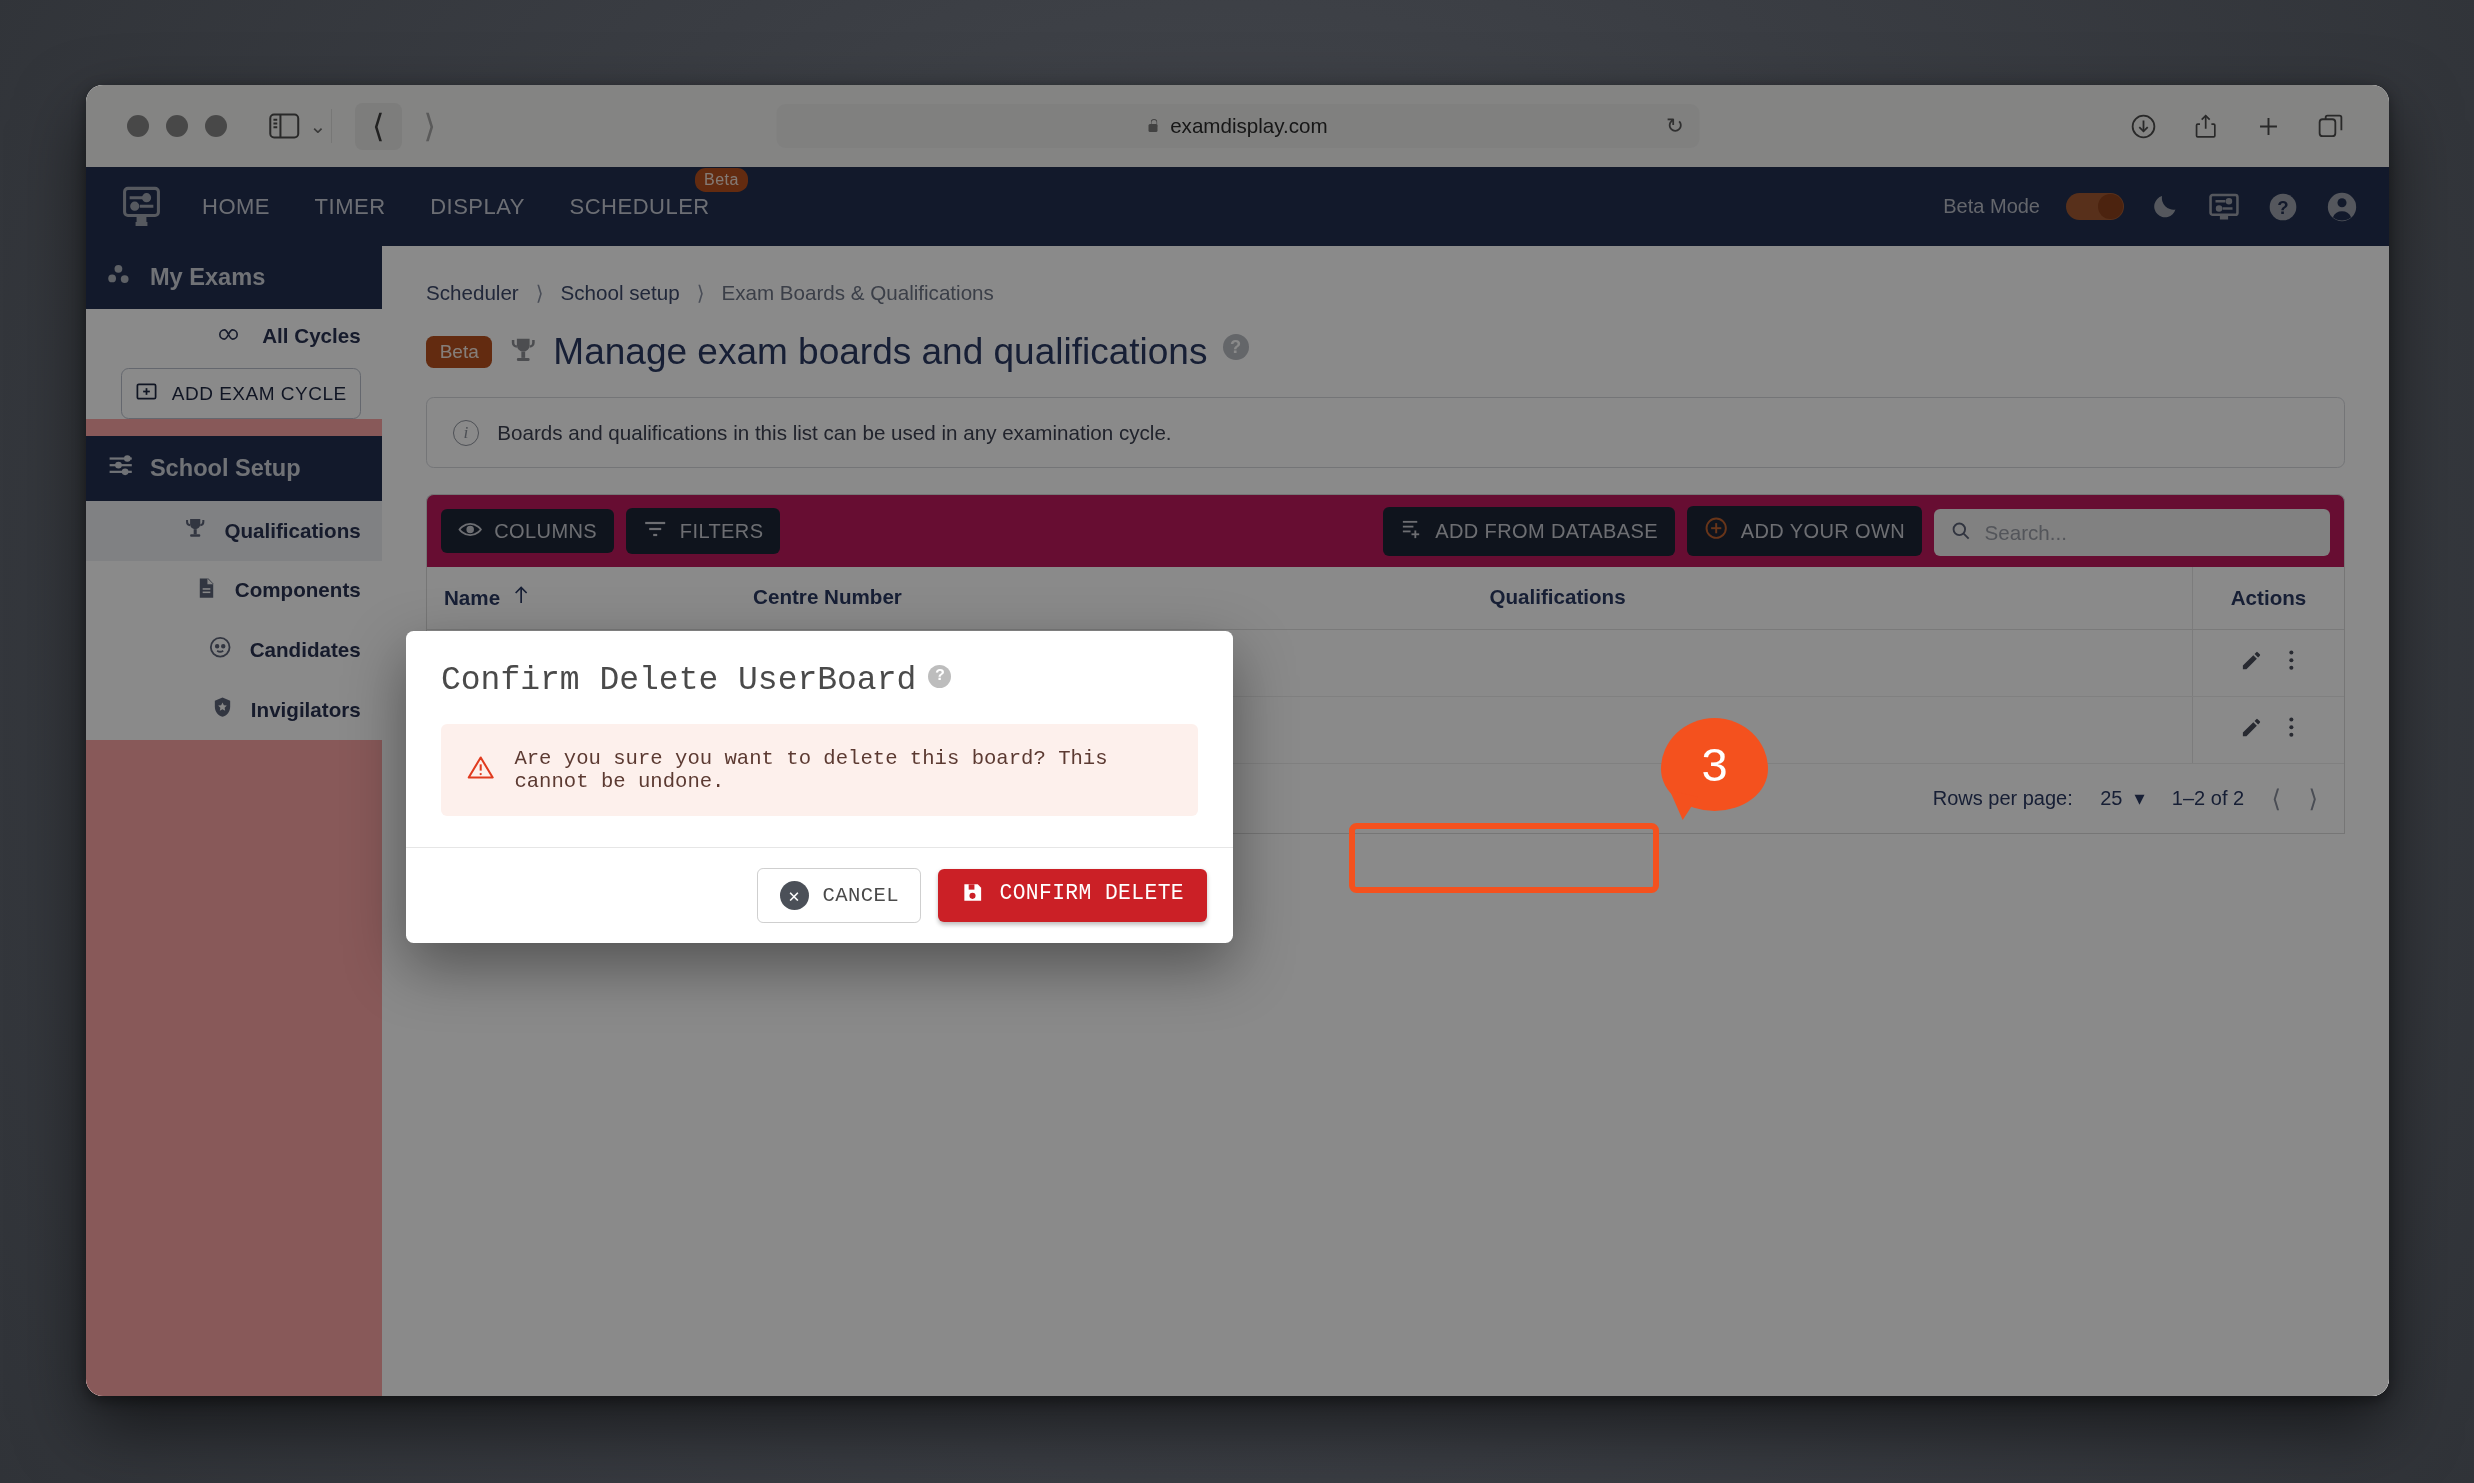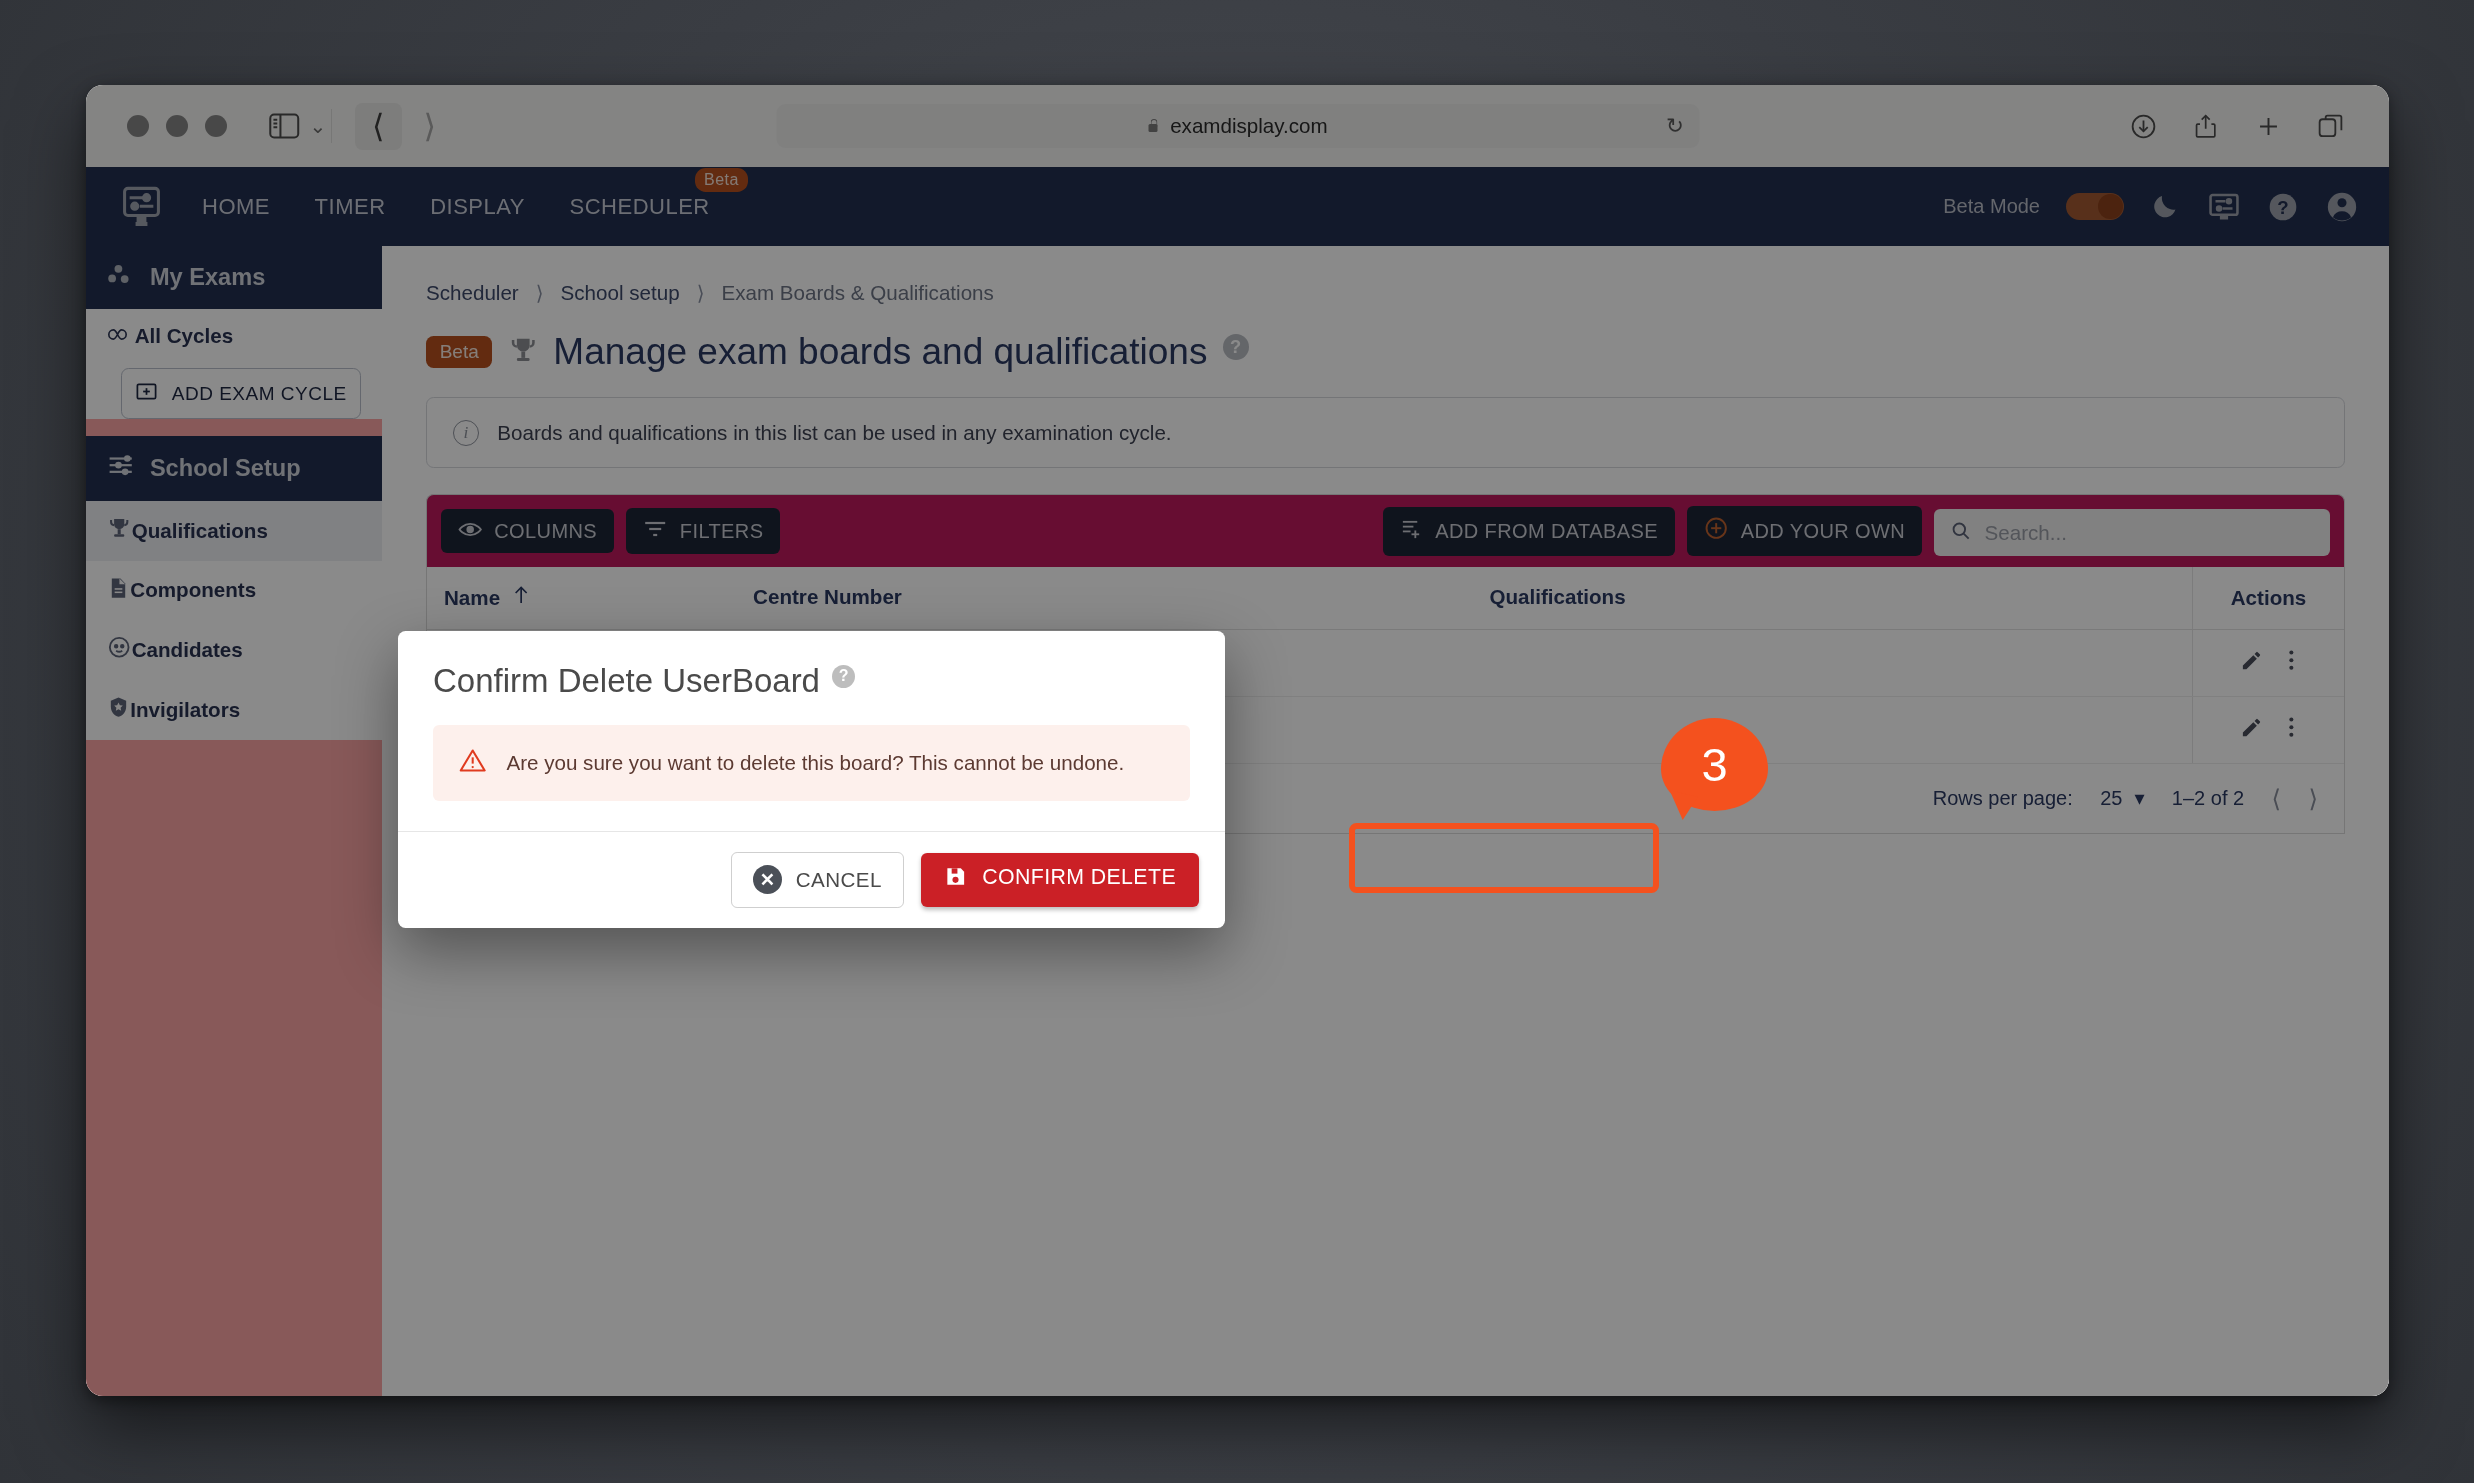--- a/index.html
+++ b/index.html
@@ -125,23 +125,23 @@
   .sidebar { width: 296px; background: #fca5a5; flex-shrink: 0; }
   .side-section {
     background: #222f50;
     color: #cfd3db;
     display: flex; align-items: center; gap: 15.2px;
     padding: 17px 21.3px;
     font-size: 23.6px; font-weight: bold;
   }
   .side-sub { background: #fff; padding: 0; }
   .side-item {
-    display: flex; align-items: center; 
+    display: flex; align-items: center; gap: 17px;
     padding: 15.2px 21.3px;
-    color: #2a3352; font-size: 20.6px; font-weight: bold;
+    color: #2a3352; font-size: 20.6px; font-weight: bold; justify-content: flex-end;
   }
   .side-item.selected { background: #eceef2; }
   .add-cycle {
     margin: 4.6px 21.3px 17px 35px;
     border: 0.8px solid #b9bfcb;
     border-radius: 7.6px;
     padding: 10.7px 7.6px;
     display: flex; align-items: center; justify-content: center; gap: 13.7px;
     font-size: 19px; color: #1e2742; letter-spacing: 0.5px;
   }
@@ -724,21 +724,21 @@
           <span style="color:#8a8f9c;font-size:24.4px;">⟨</span>
           <span style="color:#8a8f9c;font-size:24.4px;">⟩</span>
         </div>
       </div>
 
     </div>
   </div>
 
   <div class="overlay"></div>
 
-  <div class="dialog" style="left:312px;top:546px;">
+  <div class="dialog" style="left:320px;top:546px;font-family:Liberation Mono, monospace;">
     <div class="dlg-title">
       <span>Confirm Delete UserBoard</span>
       <span class="dlg-help">?</span>
     </div>
     <div class="dlg-body">
       <div class="warnbox">
         <span>
           <svg width="27.4" height="24.4" viewBox="0 0 24 21" fill="none" stroke="#e03b1f" stroke-width="1.8">
             <path d="M12 2 22.5 19.5H1.5z" stroke-linejoin="round"></path>
             <line x1="12" y1="8" x2="12" y2="13.5"></line>

